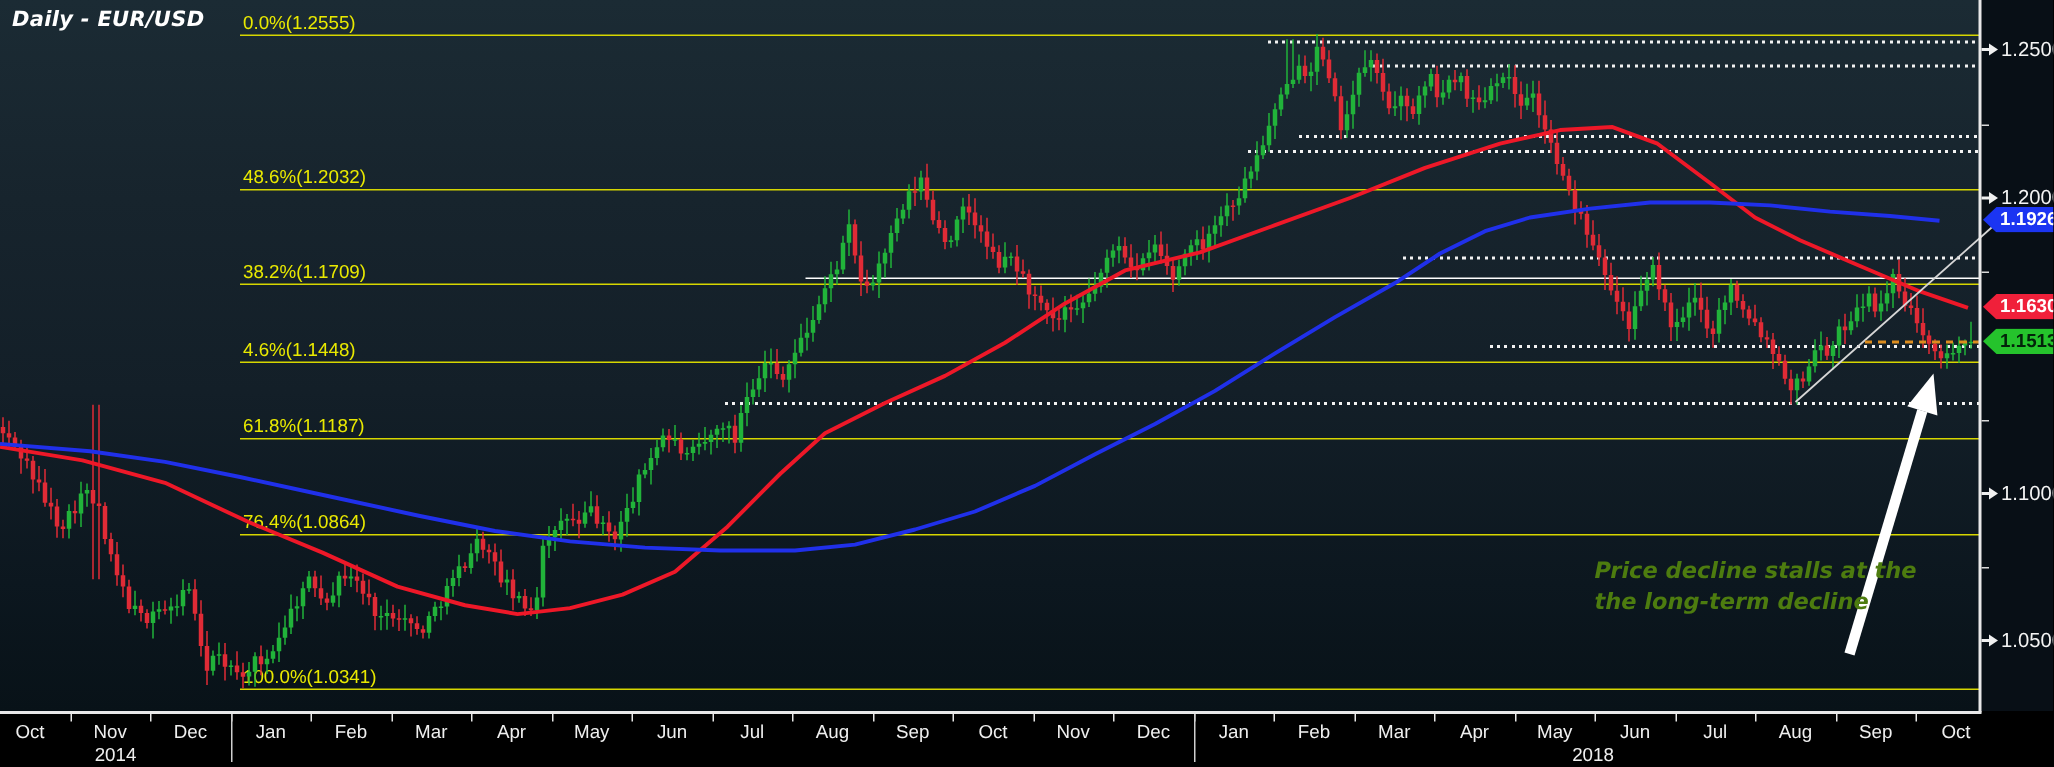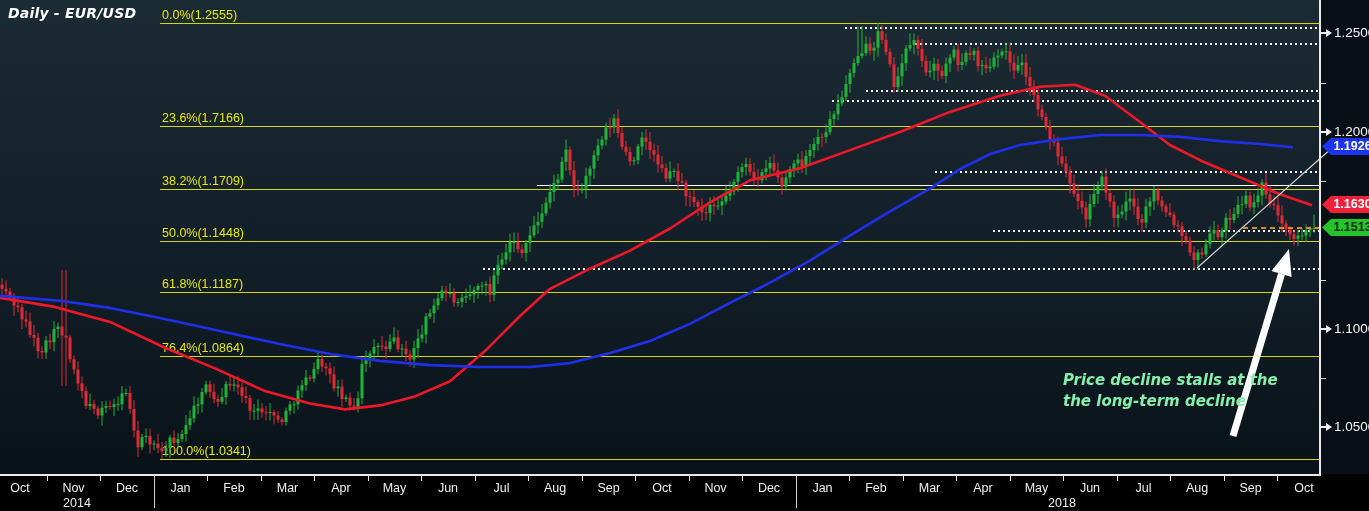--- a/index.html
+++ b/index.html
@@ -24,40 +24,40 @@
   .ytick-minor{width:5px;height:1px;background:#d9d9d9;}
   .xtick{width:1px;height:5px;background:#e8e8e8;top:476px;}
   .ysep{width:1px;height:32px;background:#cfcfcf;top:476px;}
   .month{color:#efefef;font-size:12.5px;top:481px;transform:translateX(-50%);white-space:nowrap;}
   .year{color:#efefef;font-size:12.5px;top:496px;transform:translateX(-50%);}
   #title{left:8px;top:5px;color:#fff;font-size:14px;font-weight:bold;font-style:italic;
          font-family:"DejaVu Sans","Liberation Sans",sans-serif;letter-spacing:.2px;}
   .badge{left:1322px;width:47px;height:17px;font-size:12.5px;font-weight:bold;line-height:17px;
          text-align:center;padding-left:7px;clip-path:polygon(0 50%,9px 0,100% 0,100% 100%,9px 100%);
          font-family:"Liberation Sans",sans-serif;}
-  #annotation{left:1063px;top:370px;color:#86efac;font-size:15px;font-weight:bold;font-style:italic;
+  #annotation{left:1063px;top:370px;color:#4d7c0f;font-size:15px;font-weight:bold;font-style:italic;
               line-height:21px;font-family:"DejaVu Sans","Liberation Sans",sans-serif;white-space:nowrap;}
   .cur-line{height:2px;background:repeating-linear-gradient(90deg,#dd8d1e 0 5px,transparent 5px 9px);}
 </style>
 </head>
 <body>
 
 <div id="app">
   <div id="plot-bg" class="abs"></div>
   <div id="right-strip" class="abs"></div>
   <div id="bottom-strip" class="abs"></div>
   <div id="under-layer" class="abs" style="left:0;top:0;width:1262px;height:511px;">
       <div class="abs fib-line" style="left: 160px; top: 23px; width: 1160px; background: rgb(214, 214, 0);"></div>
       <div class="abs fib-label" style="left: 162px; top: 8px;">0.0%(1.2555)</div>
       <div class="abs fib-line" style="left: 160px; top: 126px; width: 1160px; background: rgb(214, 214, 0);"></div>
-      <div class="abs fib-label" style="left: 162px; top: 111px;">23.6%(1.7166)</div>
+      <div class="abs fib-label" style="left: 162px; top: 111px;">48.6%(1.2032)</div>
       <div class="abs fib-line" style="left: 160px; top: 189px; width: 1160px; background: rgb(214, 214, 0);"></div>
       <div class="abs fib-label" style="left: 162px; top: 174px; text-align: center;">38.2%(1.1709)</div>
       <div class="abs fib-line" style="left: 160px; top: 241px; width: 1160px; background: rgb(214, 214, 0);"></div>
-      <div class="abs fib-label" style="left: 162px; top: 226px;">50.0%(1.1448)</div>
+      <div class="abs fib-label" style="left: 162px; top: 226px;">4.6%(1.1448)</div>
       <div class="abs fib-line" style="left: 160px; top: 292px; width: 1160px; background: rgb(214, 214, 0);"></div>
       <div class="abs fib-label" style="left: 162px; top: 277px;">61.8%(1.1187)</div>
       <div class="abs fib-line" style="left: 160px; top: 356px; width: 1160px; background: rgb(214, 214, 0);"></div>
       <div class="abs fib-label" style="left: 162px; top: 341px;">76.4%(1.0864)</div>
       <div class="abs fib-line" style="left: 160px; top: 459px; width: 1160px; background: rgb(214, 214, 0);"></div>
       <div class="abs fib-label" style="left: 162px; top: 444px;">100.0%(1.0341)</div>
       <div class="abs dot-line" style="left: 845px; top: 27px; width: 475px; background: repeating-linear-gradient(90deg, rgb(242, 242, 242) 0px, rgb(242, 242, 242) 2px, transparent 2px, transparent 5px);"></div>
       <div class="abs dot-line" style="left: 915px; top: 43px; width: 405px; background: repeating-linear-gradient(90deg, rgb(242, 242, 242) 0px, rgb(242, 242, 242) 2px, transparent 2px, transparent 5px);"></div>
       <div class="abs dot-line" style="left: 866px; top: 90px; width: 454px; background: repeating-linear-gradient(90deg, rgb(242, 242, 242) 0px, rgb(242, 242, 242) 2px, transparent 2px, transparent 5px);"></div>
       <div class="abs dot-line" style="left: 832px; top: 100px; width: 488px; background: repeating-linear-gradient(90deg, rgb(242, 242, 242) 0px, rgb(242, 242, 242) 2px, transparent 2px, transparent 5px);"></div>

